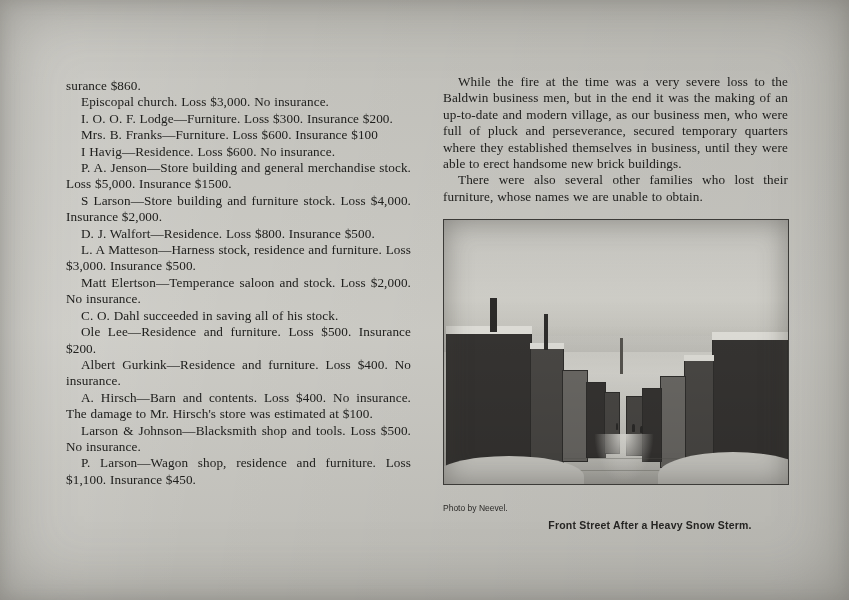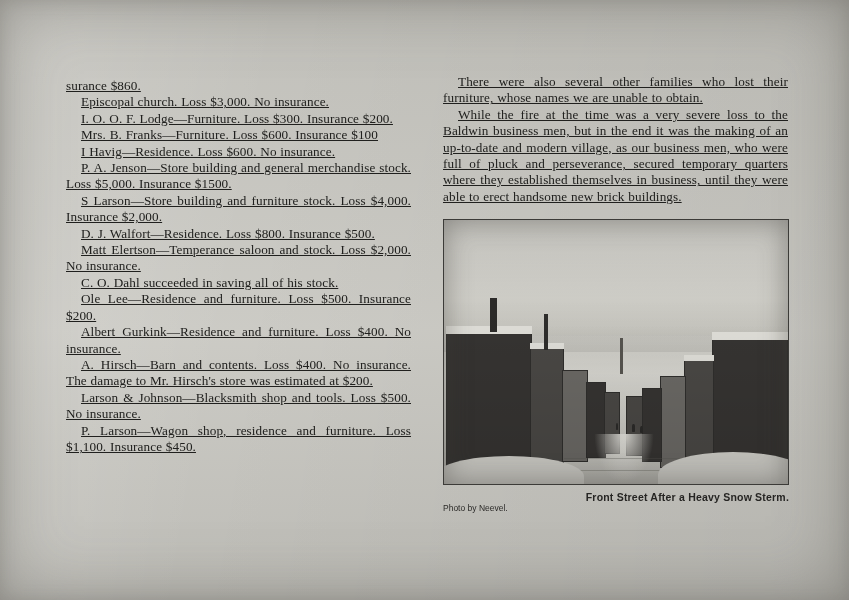--- a/index.html
+++ b/index.html
@@ -47,21 +47,20 @@
     top: 74px;
     width: 345px;
   }
   .para {
     margin: 0;
     text-indent: 15px;
     text-align: justify;
     text-justify: inter-word;
     letter-spacing: 0.1px;
     word-spacing: 0.3px;
-    text-decoration: underline;
   }
   .para.first {
     text-indent: 0;
   }
   #photo-frame {
     position: absolute;
     left: 443px;
     top: 219px;
     width: 344px;
     height: 264px;
@@ -115,28 +114,28 @@
     height: 1px;
   }
   .figure {
     position: absolute;
     background: #2b2a28;
     border-radius: 40% 40% 20% 20%;
   }
   #caption {
     position: absolute;
     left: 511px;
-    top: 491px;
+    top: 519px;
     width: 278px;
     font-family: "Liberation Sans", sans-serif;
     font-weight: bold;
     font-size: 10.5px;
     letter-spacing: 0.2px;
     color: #262523;
-    text-align: right;
+    text-align: center;
   }
   #photo-credit {
     position: absolute;
     left: 443px;
     top: 503px;
     width: 120px;
     font-family: "Liberation Sans", sans-serif;
     font-size: 8.5px;
     color: #2c2b29;
     text-align: left;
@@ -149,32 +148,33 @@
 
   <div class="col" id="col-left">
     <p class="para first">surance $860.</p>
     <p class="para">Episcopal church.  Loss $3,000.  No insurance.</p>
     <p class="para">I. O. O. F. Lodge—Furniture.  Loss $300.  Insurance $200.</p>
     <p class="para">Mrs. B. Franks—Furniture.  Loss $600.  Insurance $100</p>
     <p class="para">I Havig—Residence.  Loss $600.  No insurance.</p>
     <p class="para">P. A. Jenson—Store building and general merchandise stock.  Loss $5,000.  Insurance $1500.</p>
     <p class="para">S Larson—Store building and furniture stock. Loss $4,000.  Insurance $2,000.</p>
     <p class="para">D. J. Walfort—Residence.  Loss $800.  Insurance $500.</p>
+    <p class="para">L. A Matteson—Harness stock, residence and furniture.  Loss $3,000.  Insurance $500.</p>
     <p class="para">Matt Elertson—Temperance saloon and stock. Loss $2,000.  No insurance.</p>
     <p class="para">C. O. Dahl succeeded in saving all of his stock.</p>
     <p class="para">Ole Lee—Residence and furniture.  Loss $500. Insurance $200.</p>
     <p class="para">Albert Gurkink—Residence and furniture.  Loss $400.  No insurance.</p>
-    <p class="para">A. Hirsch—Barn and contents.  Loss $400.  No insurance. The damage to Mr. Hirsch's store was estimated at $200.</p>
+    <p class="para">A. Hirsch—Barn and contents.  Loss $400.  No insurance. The damage to Mr. Hirsch's store was estimated at $100.</p>
     <p class="para">Larson &amp; Johnson—Blacksmith shop and tools. Loss $500.  No insurance.</p>
     <p class="para">P. Larson—Wagon shop, residence and furniture. Loss $1,100.  Insurance $450.</p>
   </div>
 
   <div class="col" id="col-right">
+    <p class="para">While the fire at the time was a very severe loss to the Baldwin business men, but in the end it was the making of an up-to-date and modern village, as our business men, who were full of pluck and perseverance, secured temporary quarters where they established themselves in business, until they were able to erect handsome new brick buildings.</p>
     <p class="para">There were also several other families who lost their furniture, whose names we are unable to obtain.</p>
-    <p class="para">While the fire at the time was a very severe loss to the Baldwin business men, but in the end it was the making of an up-to-date and modern village, as our business men, who were full of pluck and perseverance, secured temporary quarters where they established themselves in business, until they were able to erect handsome new brick buildings.</p>
   </div>
 
   <div id="photo-frame">
     <div id="photo">
       <div class="sky"></div>
       <div class="ground"></div>
 
       <div style="position:absolute;left:0;top:40%;width:100%;height:10%;background:linear-gradient(180deg,rgba(200,199,193,0),rgba(180,179,173,0.55));"></div>
 
       <div class="bldg dark" style="left:2px;top:112px;width:86px;height:152px;"></div>

